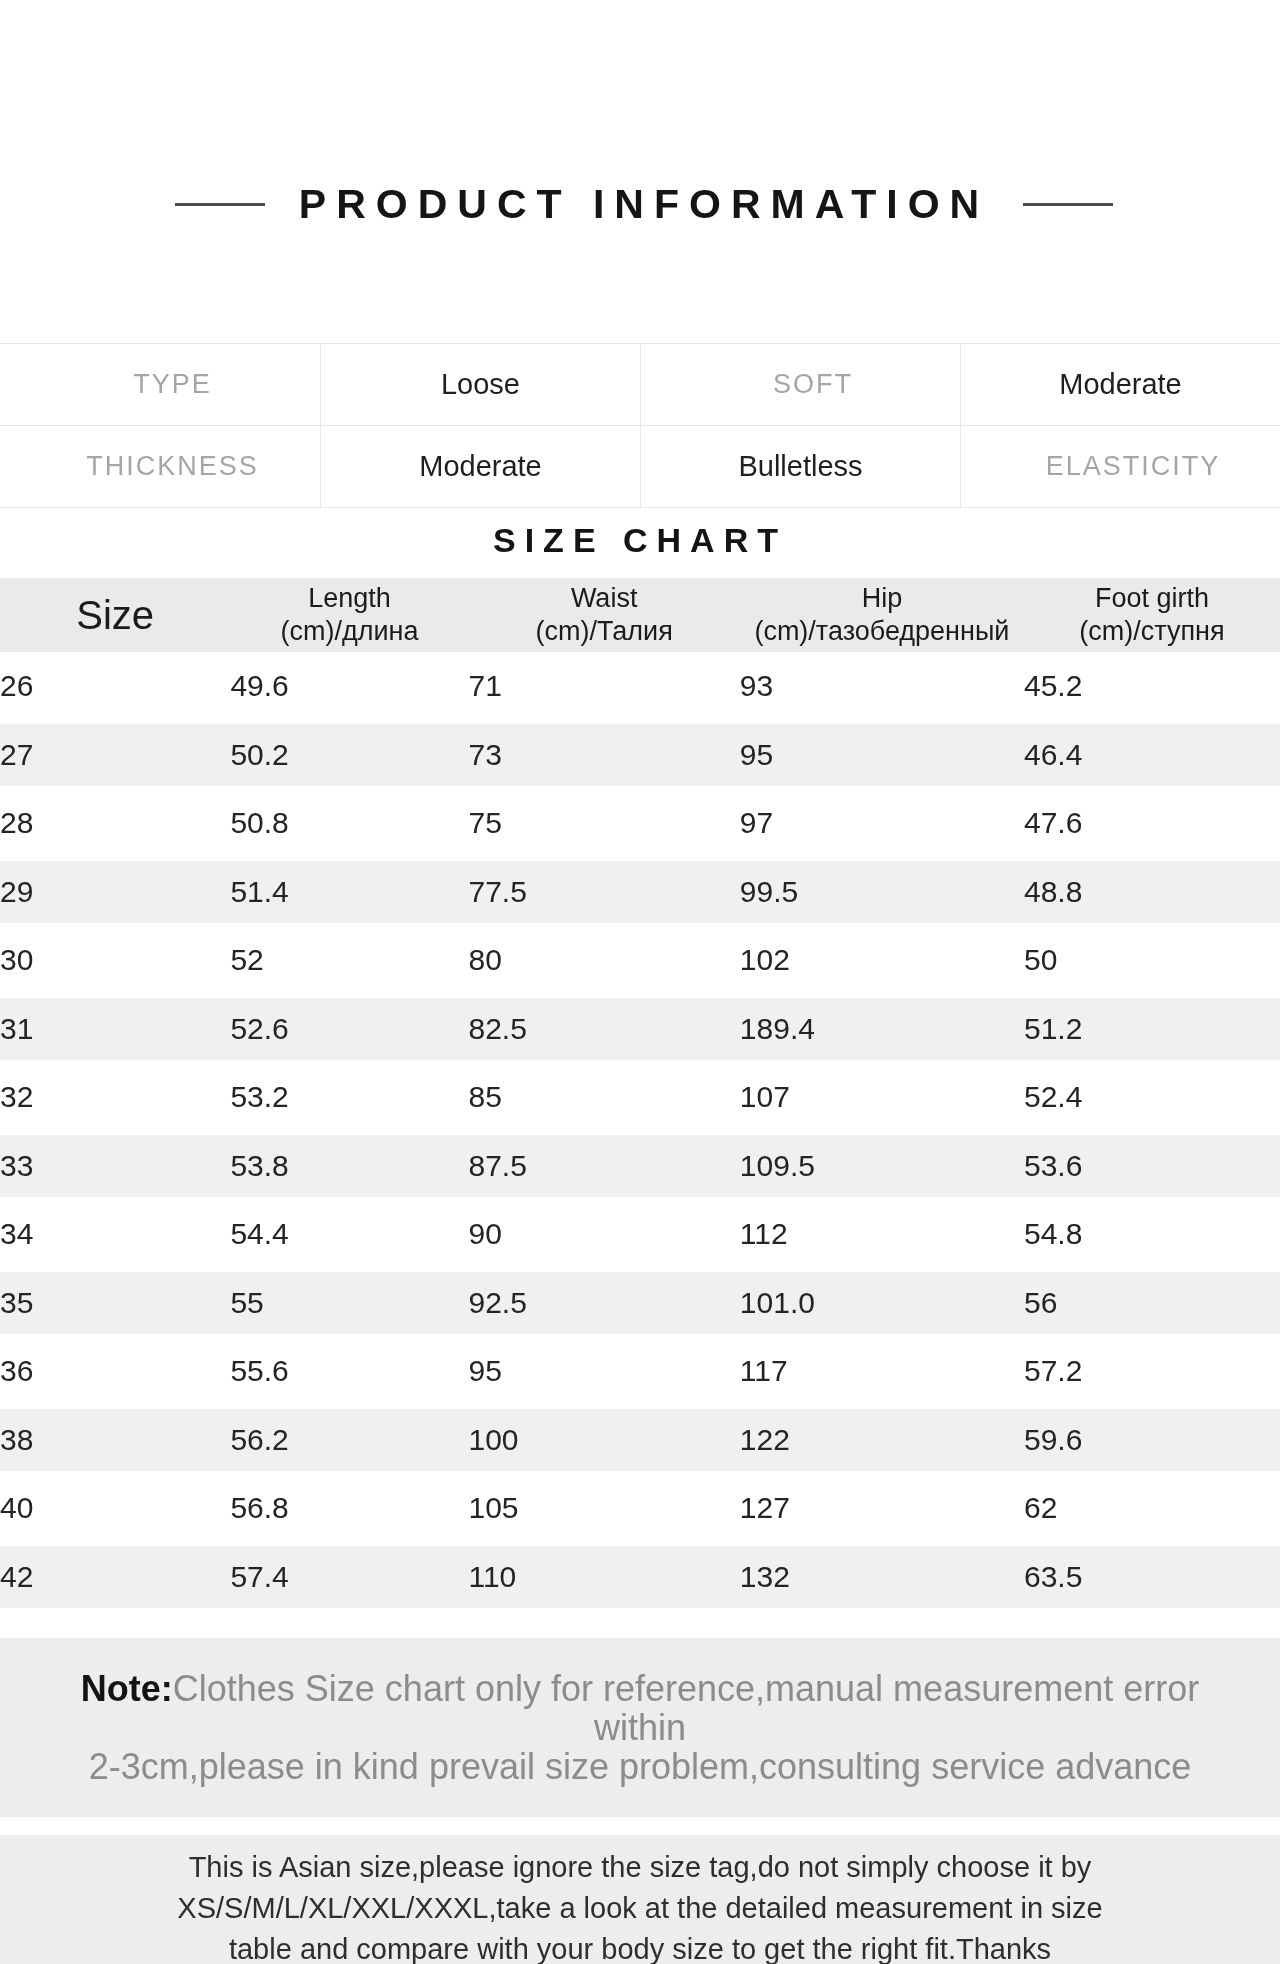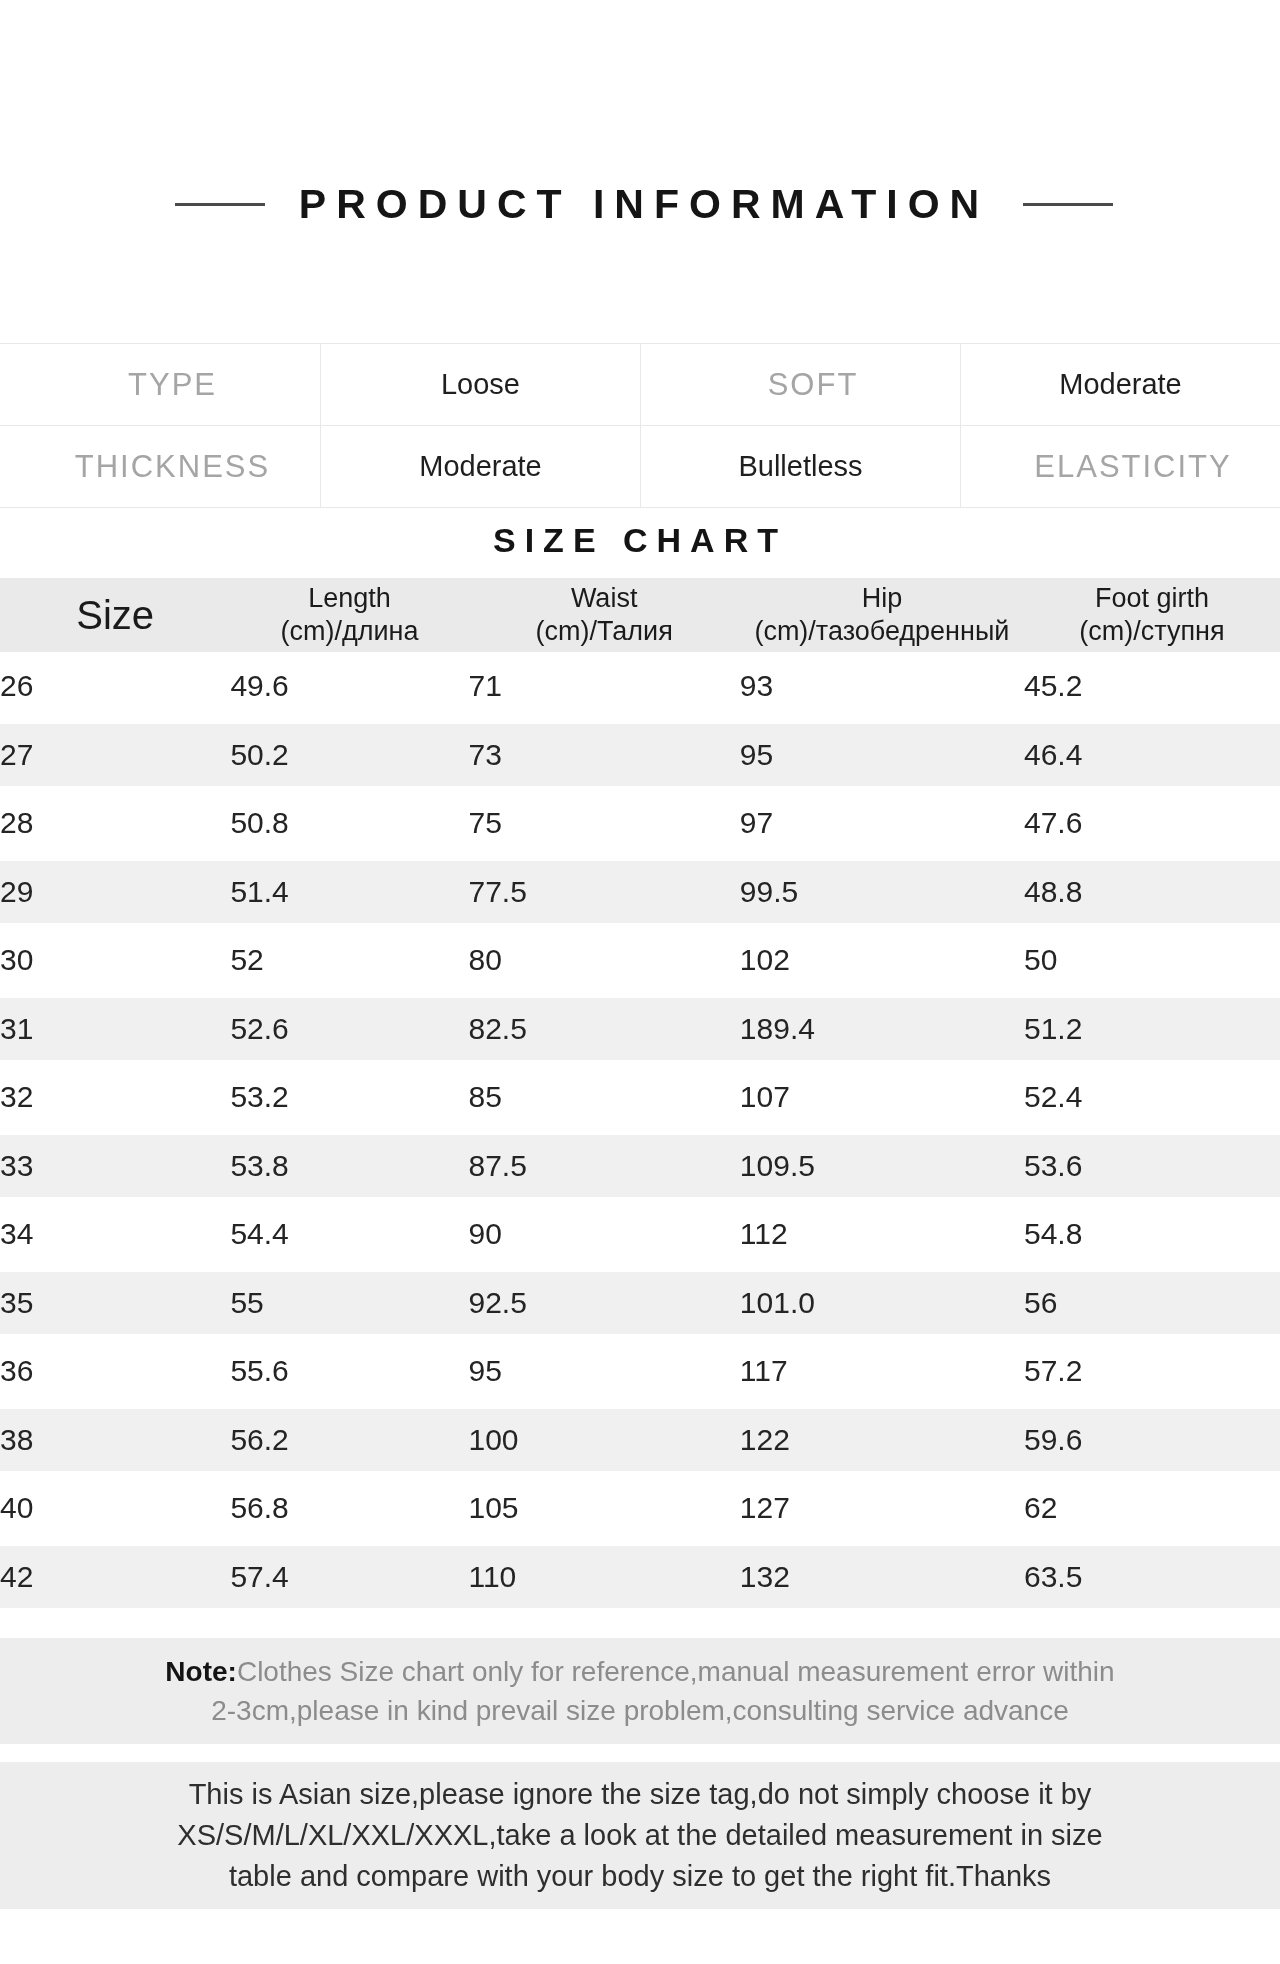--- a/index.html
+++ b/index.html
@@ -52,21 +52,21 @@
     justify-content: center;
     font-size: 29px;
     color: #1f1f1f;
     border-left: 1px solid var(--border, #e8e8e8);
     border-top: 1px solid var(--border, #e8e8e8);
   }
   .spec-cell:nth-child(-n+4) { border-top: none; }
   .spec-cell:nth-child(4n+1) { border-left: none; }
   .spec-cell.label {
     color: var(--label-gray, #a5a5a5);
-    font-size: 31px;
+    font-size: 27px;
     letter-spacing: 2px;
     padding-left: 25px;
   }
 
   
   .size-heading {
     margin: 12px 0 0 0;
     text-align: center;
     font-size: 34px;
     line-height: 40px;
@@ -110,21 +110,21 @@
     border-bottom: 3px solid #ffffff;
   }
 
   
   .note {
     margin-top: 27px;
     background: var(--note-background, #ededed);
     padding: 14px 24px;
     text-align: center;
   }
-  .note p { margin: 0; font-size: 28px; line-height: 39px; color: var(--note-text-gray, #8c8c8c); }
+  .note p { margin: 17px; font-size: 36px; line-height: 39px; color: var(--note-text-gray, #8c8c8c); }
   .note .note-line { display: block; }
   .note strong { color: #141414; font-weight: 700; }
 
   .disclaimer {
     margin-top: 18px;
     background: var(--disclaimer-background, #ededed);
     padding: 12px 24px;
     text-align: center;
   }
   .disclaimer p { margin: 0; font-size: 29px; line-height: 41px; color: #2e2e2e; }

